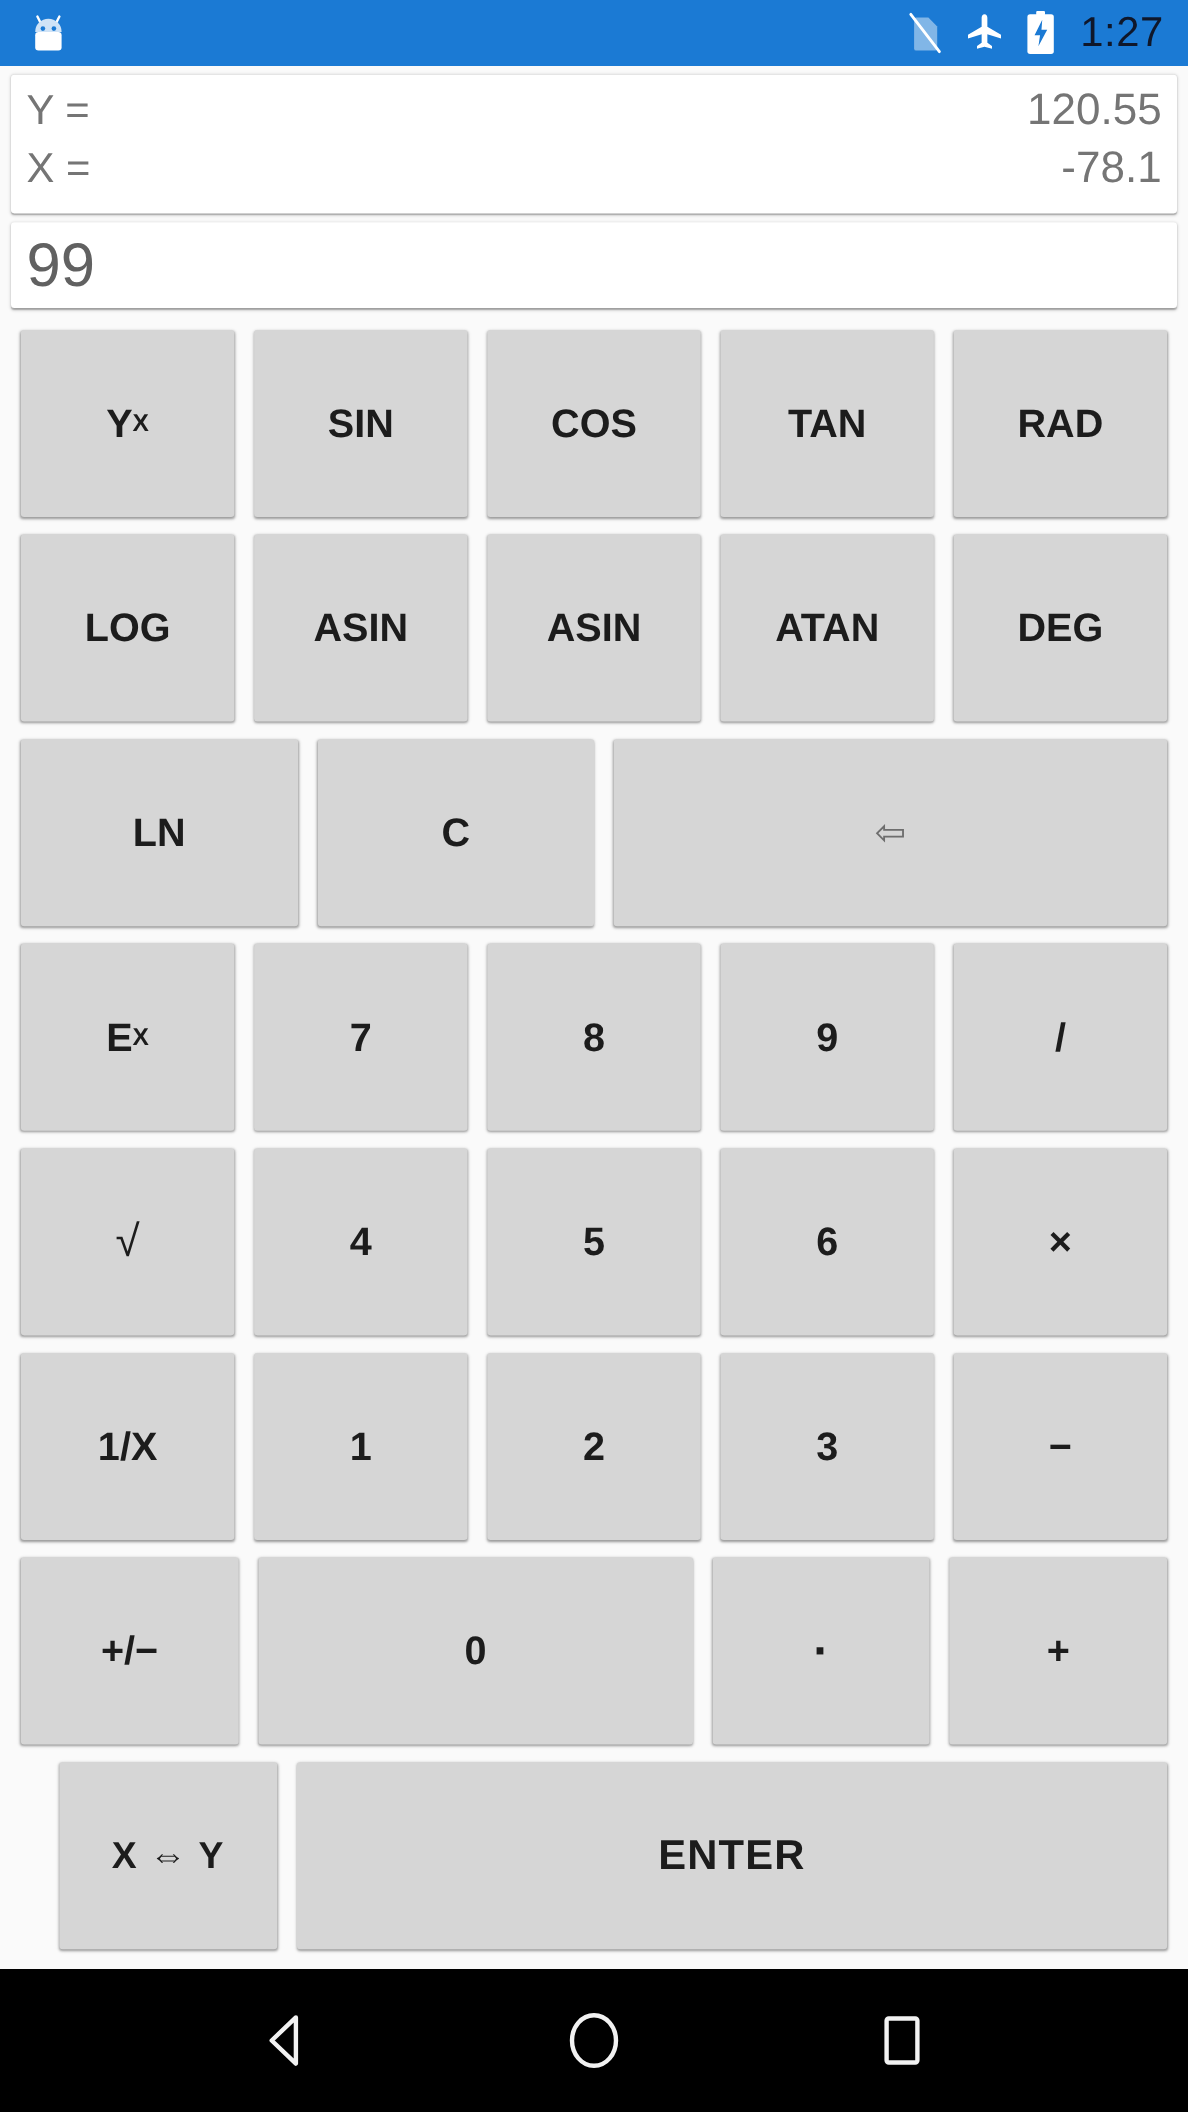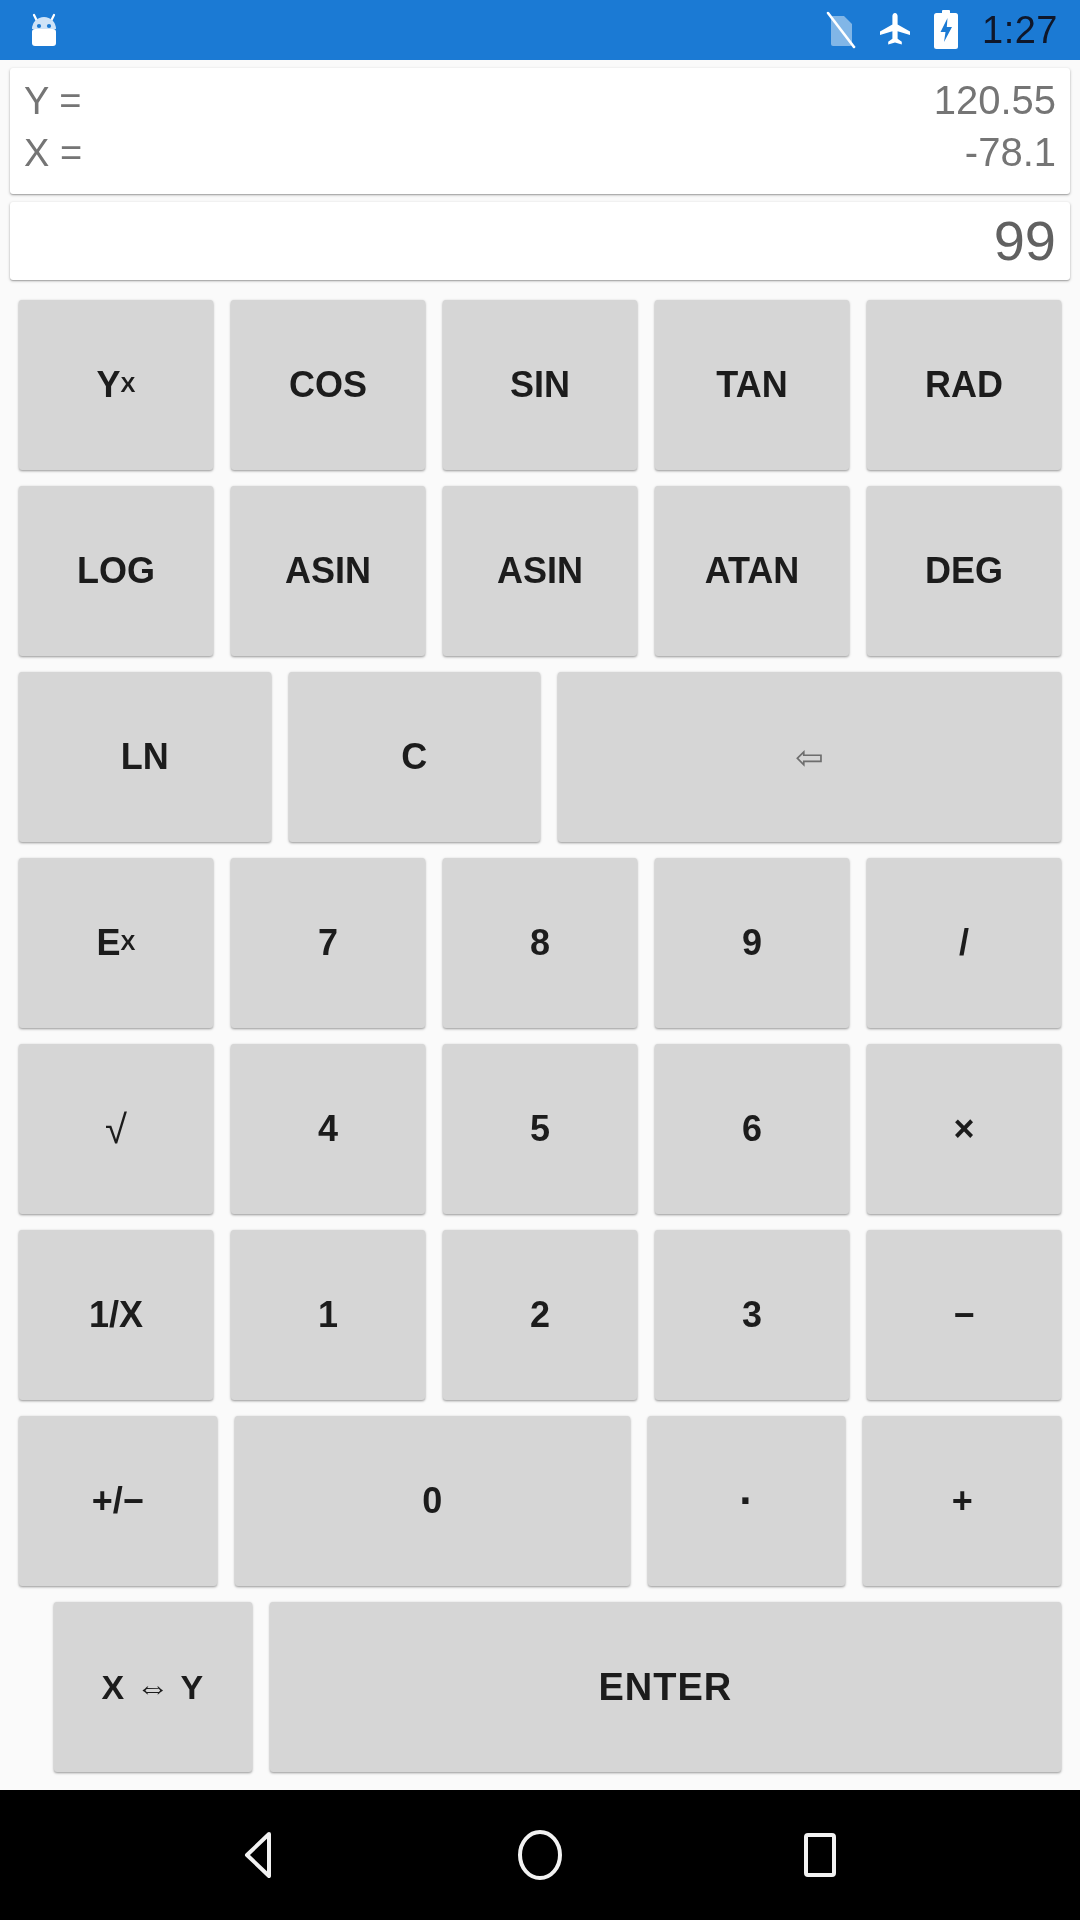--- a/index.html
+++ b/index.html
@@ -74,21 +74,21 @@
   }
   .stack-value {
     font-size: 40px;
     color: #757575;
     font-weight: 400;
   }
   #entry-display {
     height: 78px;
     display: flex;
     align-items: center;
-    justify-content: flex-end;
+    justify-content: flex-start;
     padding: 0 14px;
   }
   #entry-value {
     font-size: 56px;
     color: #616161;
     font-weight: 400;
     line-height: 1;
   }
 
   
@@ -218,24 +218,24 @@
 
 </div>
 
 <div id="keypad">
     <div class="key-row">
       <button class="key">
         <span>Y</span>
         <sup>X</sup>
       </button>
       <button class="key">
+        <span>SIN</span>
+      </button>
+      <button class="key">
         <span>COS</span>
-      </button>
-      <button class="key">
-        <span>SIN</span>
       </button>
       <button class="key">
         <span>TAN</span>
       </button>
       <button class="key">
         <span>RAD</span>
       </button>
     </div>
     <div class="key-row">
       <button class="key">

